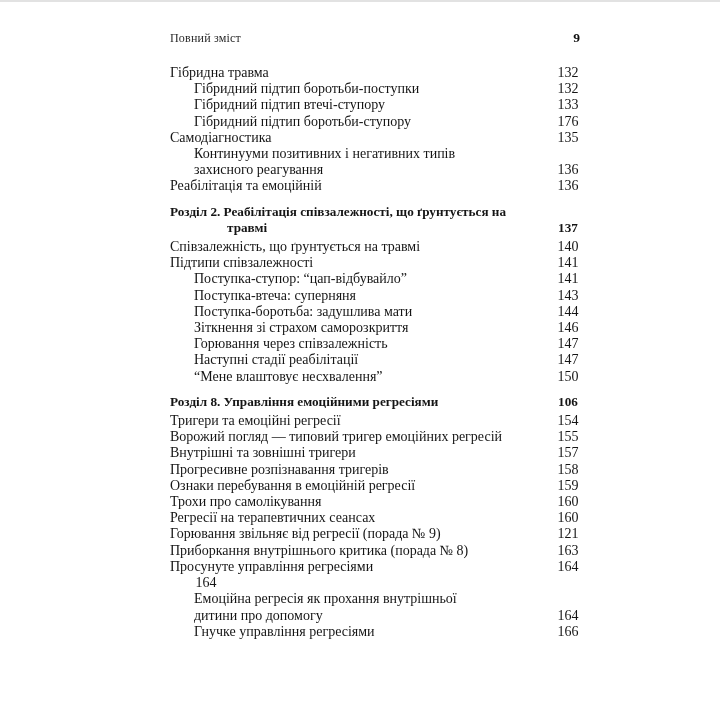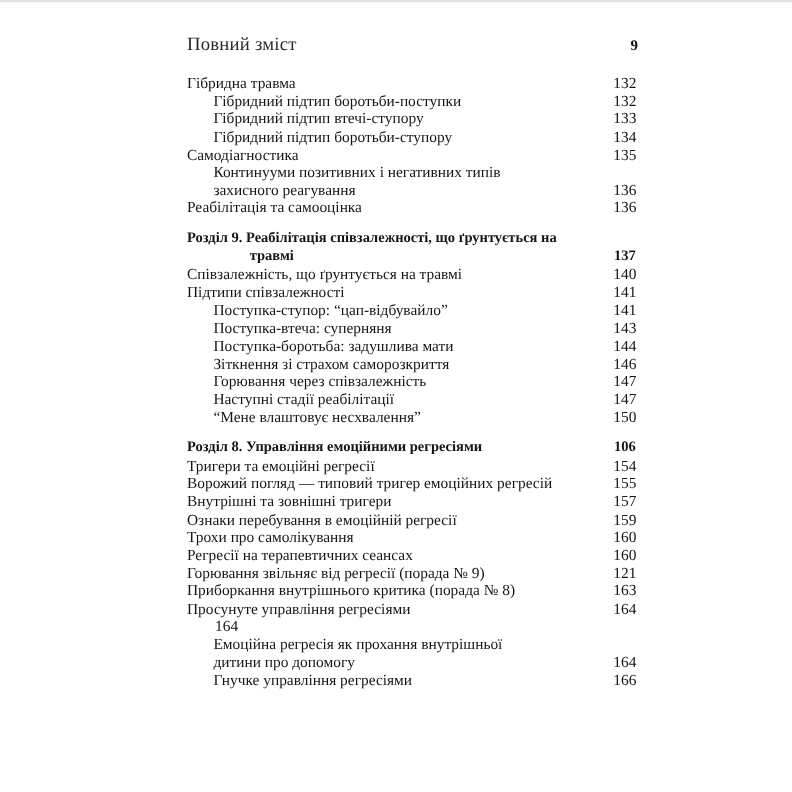--- a/index.html
+++ b/index.html
@@ -25,21 +25,21 @@
     left: 170px; top: 30px;
     width: 410px;
   }
   .page-header {
     display: flex;
     justify-content: space-between;
     align-items: baseline;
     margin-bottom: 19px;
   }
   .header-title {
-    font-size: 17px;
+    font-size: 12px;
     letter-spacing: 0.2px;
     color: #2a2a2a;
   }
   .header-page {
     font-size: 13.5px;
     font-weight: bold;
     color: #111;
   }
   .toc-row {
     display: flex;
@@ -79,36 +79,36 @@
         <div class="toc-row entry level-2">
     <span class="toc-title">Гібридний підтип боротьби-поступки</span>
     <span class="toc-page">132</span>
   </div>
         <div class="toc-row entry level-2">
     <span class="toc-title">Гібридний підтип втечі-ступору</span>
     <span class="toc-page">133</span>
   </div>
         <div class="toc-row entry level-2">
     <span class="toc-title">Гібридний підтип боротьби-ступору</span>
-    <span class="toc-page">134</span>
+    <span class="toc-page">176</span>
   </div>
         <div class="toc-row entry level-1">
     <span class="toc-title">Самодіагностика</span>
     <span class="toc-page">135</span>
   </div>
         <div class="toc-row entry level-2">
     <span class="toc-title">Континууми позитивних і негативних типів захисного реагування</span>
     <span class="toc-page">136</span>
   </div>
         <div class="toc-row entry level-1">
-    <span class="toc-title">Реабілітація та самооцінка</span>
+    <span class="toc-title">Реабілітація та емоційній</span>
     <span class="toc-page">136</span>
   </div>
         <div class="toc-row chapter level-0">
-    <span class="toc-title">Розділ 9. Реабілітація співзалежності, що ґрунтується на травмі</span>
+    <span class="toc-title">Розділ 2. Реабілітація співзалежності, що ґрунтується на травмі</span>
     <span class="toc-page">137</span>
   </div>
         <div class="toc-row entry level-1">
     <span class="toc-title">Співзалежність, що ґрунтується на травмі</span>
     <span class="toc-page">140</span>
   </div>
         <div class="toc-row entry level-1">
     <span class="toc-title">Підтипи співзалежності</span>
     <span class="toc-page">141</span>
   </div>
@@ -150,20 +150,24 @@
   </div>
         <div class="toc-row entry level-1">
     <span class="toc-title">Ворожий погляд — типовий тригер емоційних регресій</span>
     <span class="toc-page">155</span>
   </div>
         <div class="toc-row entry level-1">
     <span class="toc-title">Внутрішні та зовнішні тригери</span>
     <span class="toc-page">157</span>
   </div>
         <div class="toc-row entry level-1">
+    <span class="toc-title">Прогресивне розпізнавання тригерів</span>
+    <span class="toc-page">158</span>
+  </div>
+        <div class="toc-row entry level-1">
     <span class="toc-title">Ознаки перебування в емоційній регресії</span>
     <span class="toc-page">159</span>
   </div>
         <div class="toc-row entry level-1">
     <span class="toc-title">Трохи про самолікування</span>
     <span class="toc-page">160</span>
   </div>
         <div class="toc-row entry level-1">
     <span class="toc-title">Регресії на терапевтичних сеансах</span>
     <span class="toc-page">160</span>

